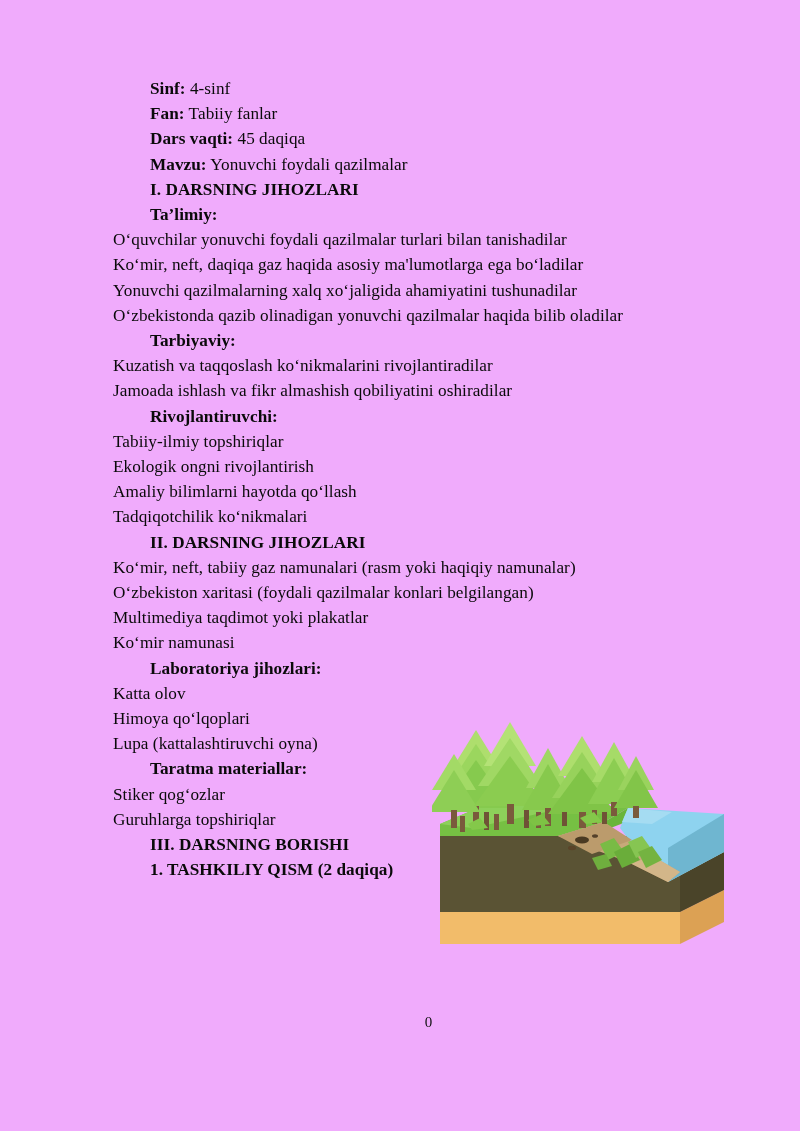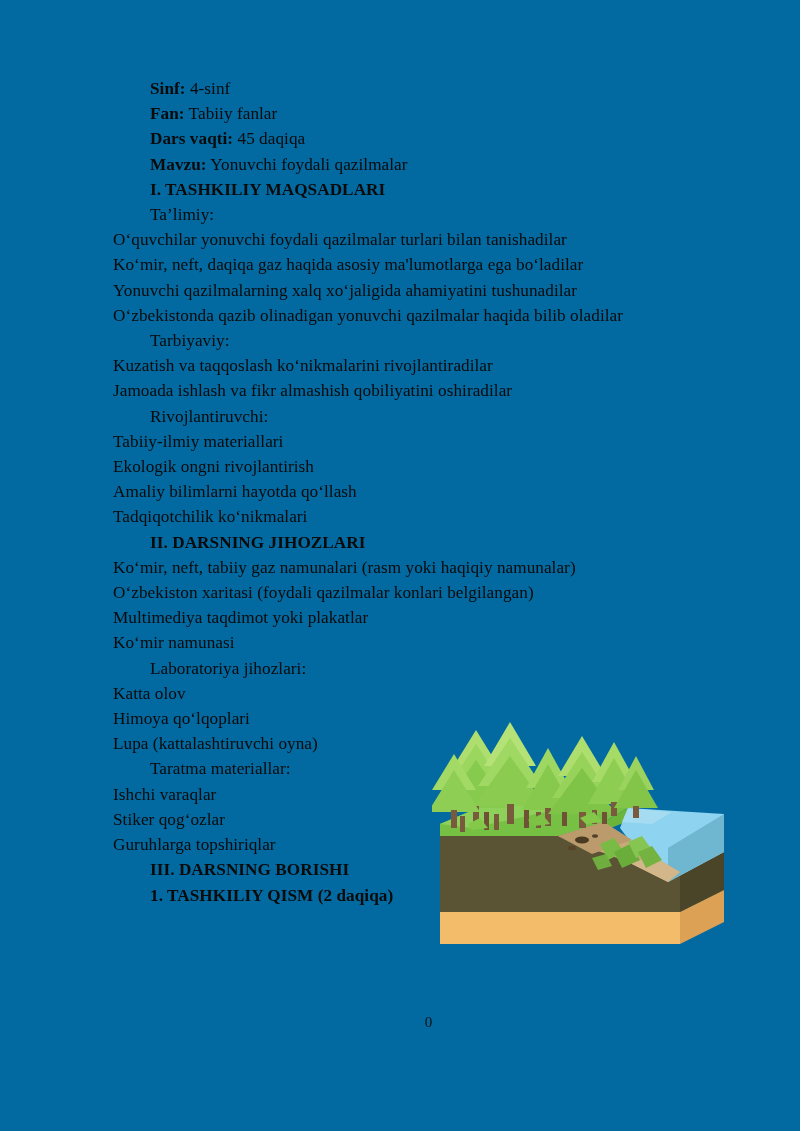--- a/index.html
+++ b/index.html
@@ -5,21 +5,21 @@
 <style>
   html, body {
     margin: 0;
     padding: 0;
     background: #ffffff;
   }
   .page {
     position: relative;
     width: 800px;
     height: 1131px;
-    background: #0369a1;
+    background: #f0abfc;
     overflow: hidden;
     font-family: "Liberation Serif", "DejaVu Serif", serif;
     color: #000000;
   }
 
   .doc-body {
     position: absolute;
     left: 113px;
     top: 76px;
     width: 600px;
@@ -39,21 +39,21 @@
 
   .lbl {
     font-weight: bold;
   }
 
   .heading {
     font-weight: bold;
   }
 
   .subheading {
-    font-weight: normal;
+    font-weight: bold;
   }
 
   
   .page-number {
     position: absolute;
     left: 0;
     top: 1013px;
     width: 857px;
     text-align: center;
     font-size: 15px;
@@ -81,50 +81,49 @@
 
 <div class="page">
 
   <div class="doc-body">
 
     <div class="line indent"><span class="lbl">Sinf:</span><span> 4-sinf</span></div>
     <div class="line indent"><span class="lbl">Fan:</span><span> Tabiiy fanlar</span></div>
     <div class="line indent"><span class="lbl">Dars vaqti:</span><span> 45 daqiqa</span></div>
     <div class="line indent"><span class="lbl">Mavzu:</span><span> Yonuvchi foydali qazilmalar</span></div>
 
-    <div class="line indent heading">I. TASHKILIY MAQSADLARI</div>
+    <div class="line indent heading">I. DARSNING JIHOZLARI</div>
     <div class="line indent subheading">Ta’limiy:</div>
     <div class="line">Oʻquvchilar yonuvchi foydali qazilmalar turlari bilan tanishadilar</div>
     <div class="line">Koʻmir, neft, daqiqa gaz haqida asosiy ma'lumotlarga ega boʻladilar</div>
     <div class="line">Yonuvchi qazilmalarning xalq xoʻjaligida ahamiyatini tushunadilar</div>
     <div class="line">Oʻzbekistonda qazib olinadigan yonuvchi qazilmalar haqida bilib oladilar</div>
 
     <div class="line indent subheading">Tarbiyaviy:</div>
     <div class="line">Kuzatish va taqqoslash koʻnikmalarini rivojlantiradilar</div>
     <div class="line">Jamoada ishlash va fikr almashish qobiliyatini oshiradilar</div>
 
     <div class="line indent subheading">Rivojlantiruvchi:</div>
-    <div class="line">Tabiiy-ilmiy materiallari</div>
+    <div class="line">Tabiiy-ilmiy topshiriqlar</div>
     <div class="line">Ekologik ongni rivojlantirish</div>
     <div class="line">Amaliy bilimlarni hayotda qoʻllash</div>
     <div class="line">Tadqiqotchilik koʻnikmalari</div>
 
     <div class="line indent heading">II. DARSNING JIHOZLARI</div>
     <div class="line">Koʻmir, neft, tabiiy gaz namunalari (rasm yoki haqiqiy namunalar)</div>
     <div class="line">Oʻzbekiston xaritasi (foydali qazilmalar konlari belgilangan)</div>
     <div class="line">Multimediya taqdimot yoki plakatlar</div>
 
     <div class="line">Koʻmir namunasi</div>
     <div class="line indent subheading">Laboratoriya jihozlari:</div>
     <div class="line">Katta olov</div>
     <div class="line">Himoya qoʻlqoplari</div>
     <div class="line">Lupa (kattalashtiruvchi oyna)</div>
 
     <div class="line indent subheading">Taratma materiallar:</div>
-    <div class="line">Ishchi varaqlar</div>
     <div class="line">Stiker qogʻozlar</div>
     <div class="line">Guruhlarga topshiriqlar</div>
 
     <div class="line indent heading">III. DARSNING BORISHI</div>
     <div class="line indent heading">1. TASHKILIY QISM (2 daqiqa)</div>
   </div>
 
   <div class="illustration">
     <svg viewBox="0 0 310 244" xmlns="http://www.w3.org/2000/svg">
 

